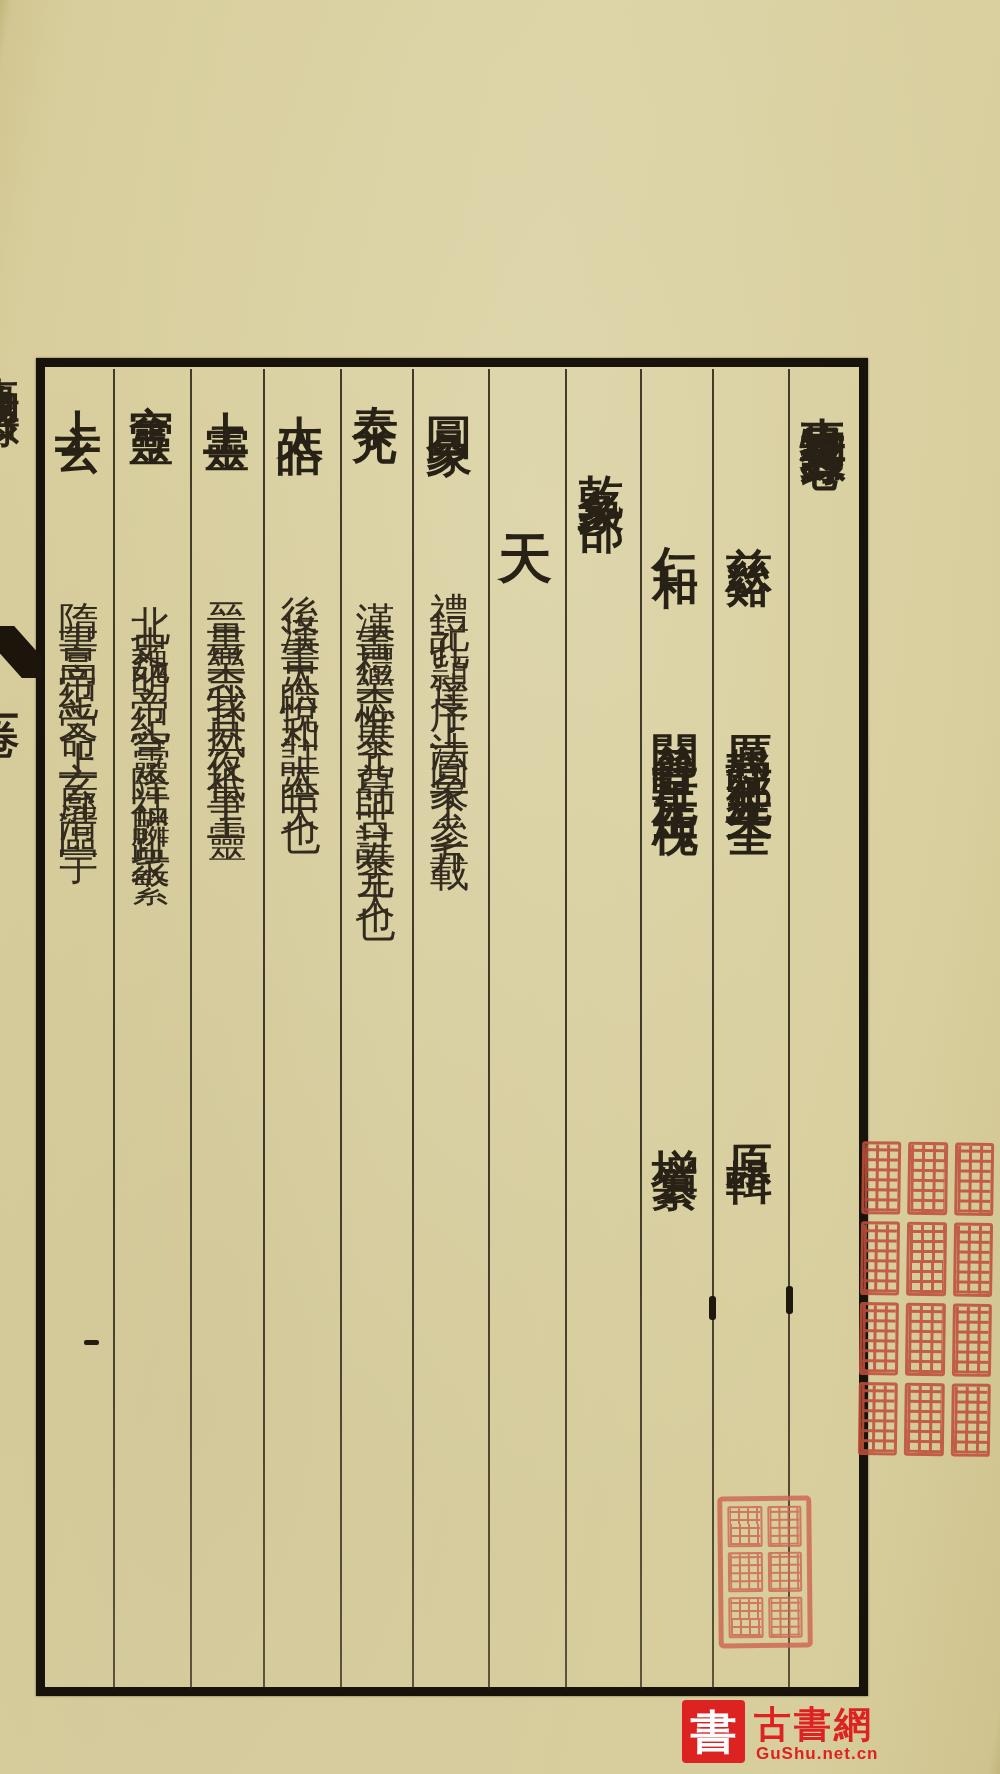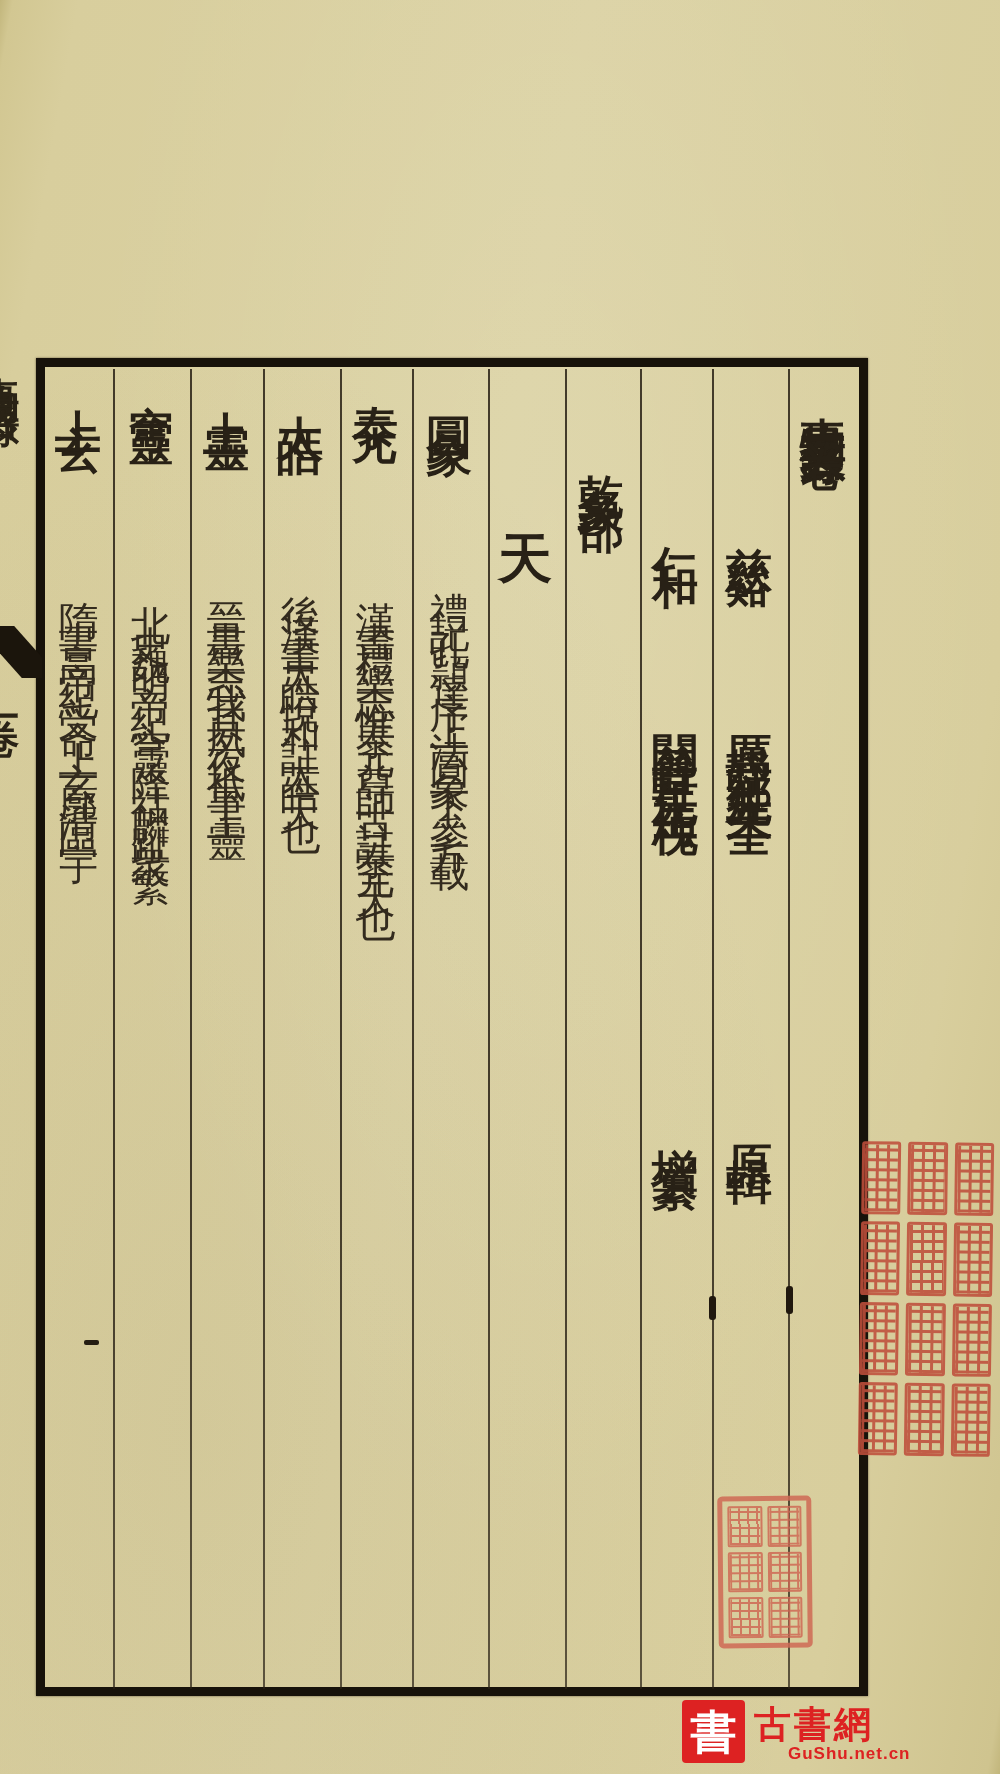--- a/index.html
+++ b/index.html
@@ -80,21 +80,20 @@
   }
   .wm-name{
     position:absolute;left:754px;top:1700px;
     color:var(--wm-red);font-size:37px;font-weight:700;letter-spacing:3px;
     font-family:Liberation Serif, serif;
   }
   .wm-url{
     position:absolute;left:756px;top:1744px;
     color:var(--wm-red);font-size:17px;font-weight:700;letter-spacing:1px;
     font-family:"Liberation Sans","DejaVu Sans",sans-serif;
-    margin-left:32px;
   }
 </style>
 </head>
 <body>
 
 <div class="page">
 
   <div class="block"></div>
 
   <div class="divider" style="left:113px"></div>

